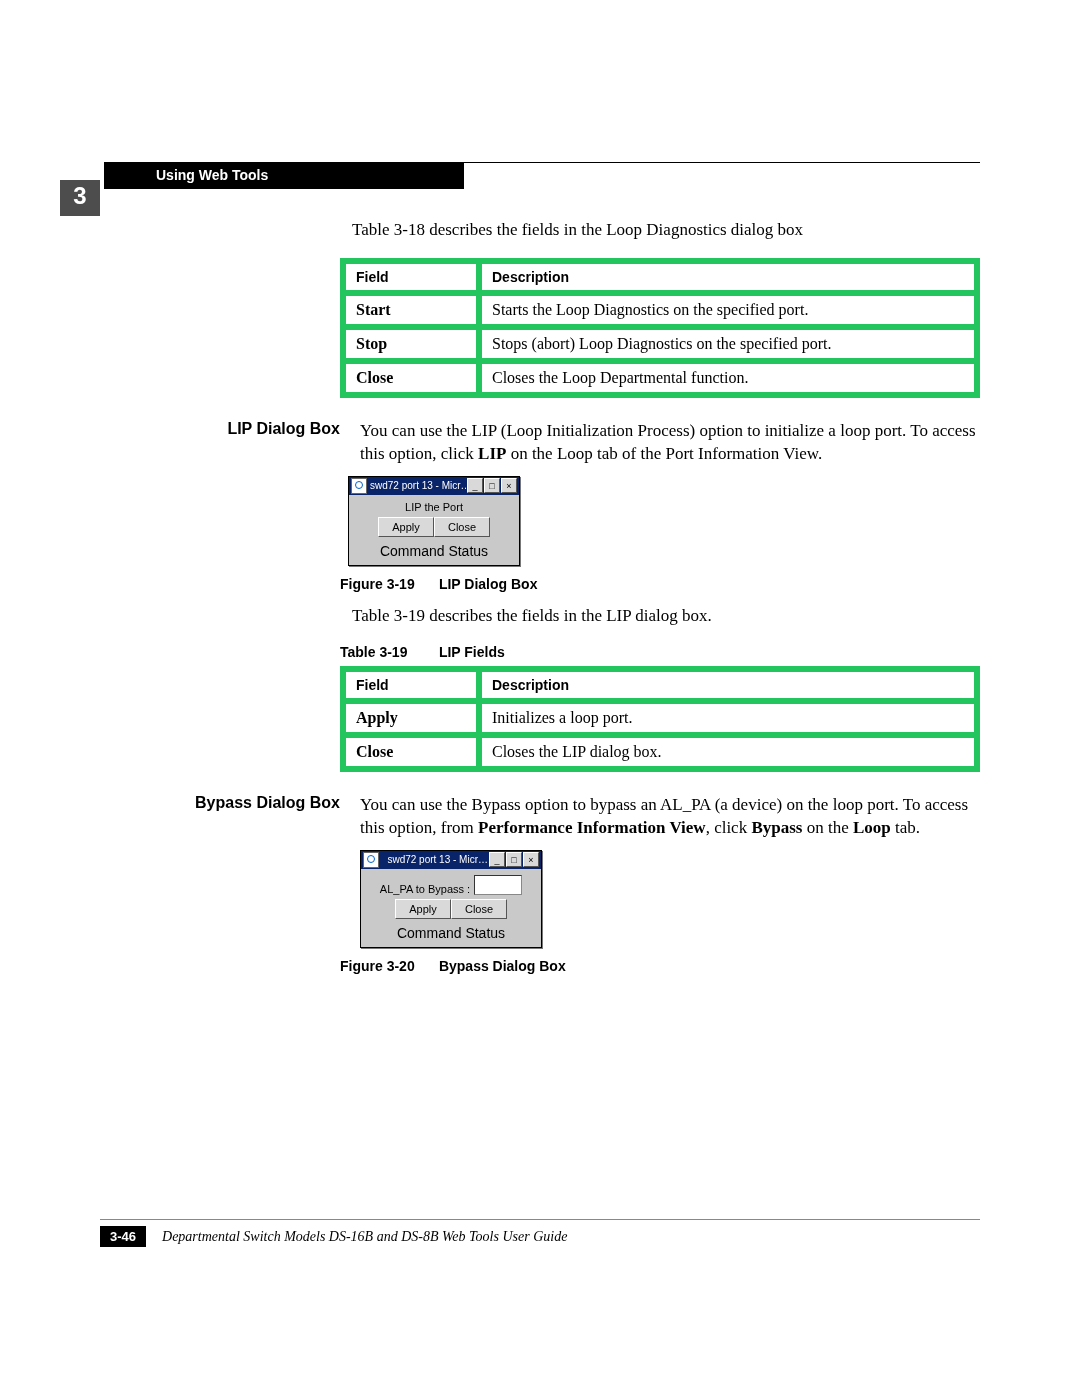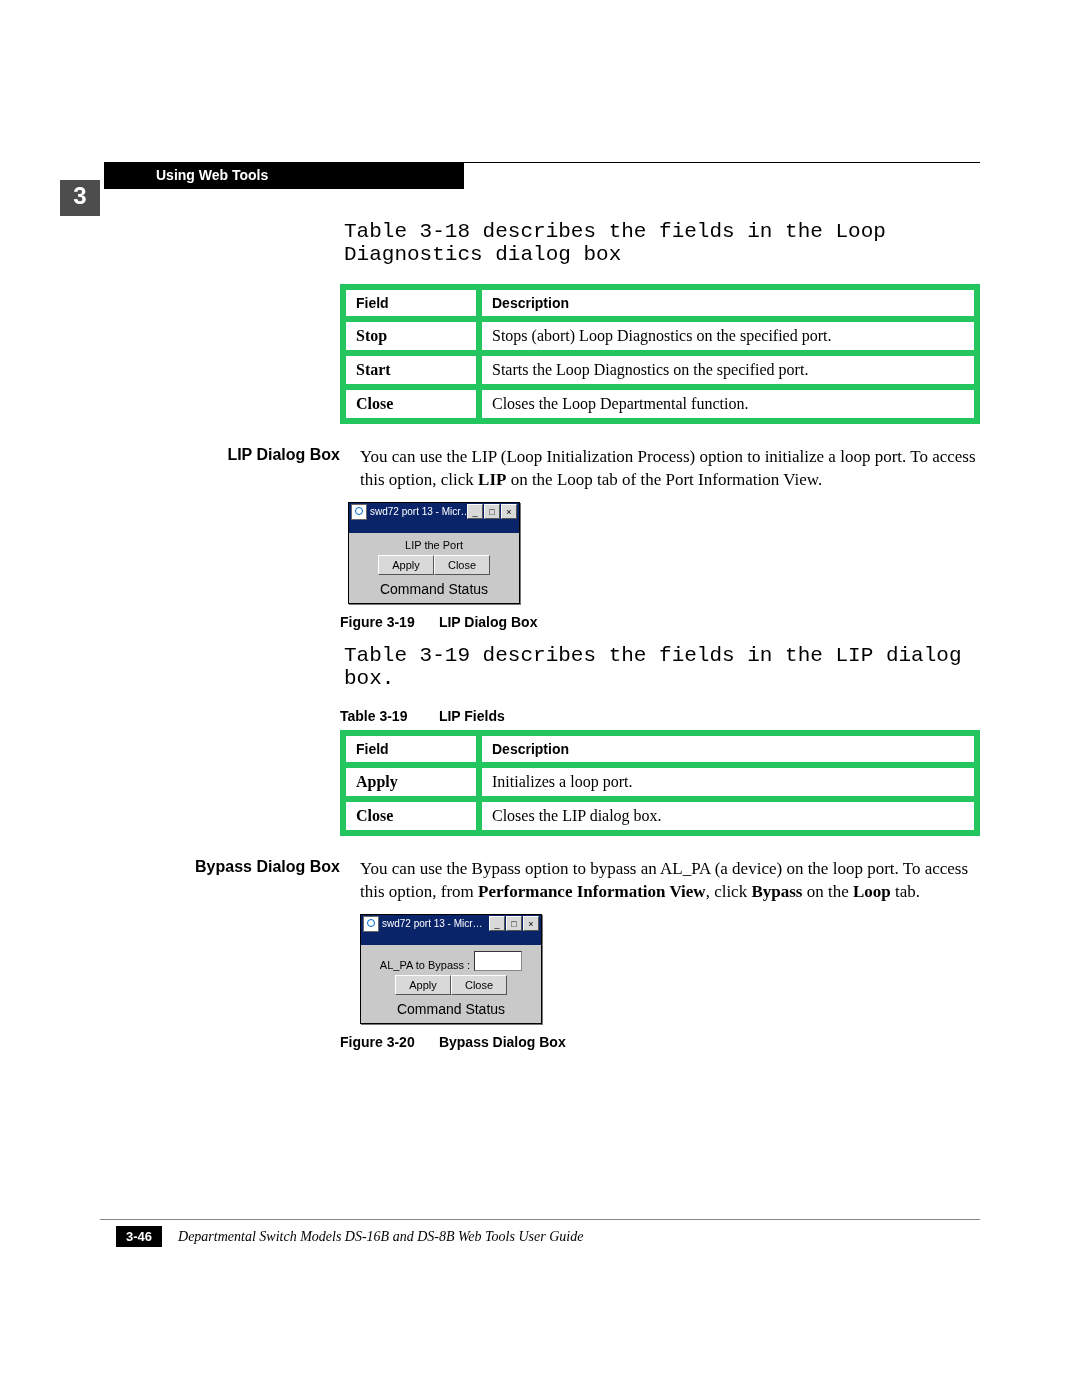--- a/index.html
+++ b/index.html
@@ -43,23 +43,22 @@
     font-weight: bold;
     font-size: 24px;
     text-align: center;
     padding: 2px 0 6px;
   }
   .content {
     margin-left: 280px;
     margin-top: 60px;
   }
   .intro {
-    font-size: 21px;
-    margin: 0 0 18px 4px;
-    font-family: Liberation Mono, monospace;
+    font-size: 17px;
+    margin: 0 0 18px 12px;
   }
   .caption {
     font-family: Arial, Helvetica, sans-serif;
     font-weight: bold;
     font-size: 14px;
     margin: 10px 0 6px 0;
   }
   .caption .capnum { display: inline-block; width: 95px; }
   table.doc {
     border-collapse: collapse;
@@ -110,21 +109,22 @@
     font-family: 'MS Sans Serif', Arial, sans-serif;
     font-size: 11px;
     box-shadow: 1px 1px 0 #777;
   }
   .dlg .titlebar {
     background: linear-gradient(#0a246a, #0a246a);
     color: #fff;
     display: flex;
     align-items: center;
     height: 18px;
-    padding: 0 2px 12px 2px;
+    padding: 0 2px 0 2px;
+    text-align: right;
   }
   .dlg .titlebar .ticon {
     width: 14px; height: 14px; background: #fff; border: 1px solid #666;
     margin-right: 3px; display: inline-block; position: relative;
   }
   .dlg .titlebar .ticon::before {
     content: ""; position: absolute; left: 3px; top: 2px; width: 6px; height: 6px;
     border: 1px solid #06c; border-radius: 50%;
   }
   .dlg .titlebar .ttext { flex: 1; font-size: 10px; white-space: nowrap; overflow: hidden; }
@@ -146,21 +146,21 @@
     background: #d9d9d9;
     border: 1px solid #fff; border-right-color: #555; border-bottom-color: #555;
   }
   .dlg .status { font-size: 14px; margin: 6px 0 4px; }
 
   .footer {
     position: absolute;
     left: 100px; right: 100px; bottom: 150px;
   }
   .foot-rule { border-top: 1px solid #888; margin-bottom: 6px; }
-  .foot-row { display: flex; align-items: center; gap: 16px; margin-left: 16px; }
+  .foot-row { display: flex; align-items: center; gap: 16px; }
   .pgnum {
     background: #000; color: #fff;
     font-family: Arial, Helvetica, sans-serif;
     font-weight: bold; font-size: 13px;
     padding: 3px 10px;
   }
   .foottext {
     font-style: italic; font-size: 14px;
     font-family: Georgia, 'Times New Roman', serif;
   }
@@ -177,26 +177,26 @@
 
     <p class="intro">Table 3-18 describes the fields in the Loop Diagnostics dialog box</p>
 
     <table class="doc">
       <tbody>
           <tr>
         <th>Field</th>
         <th>Description</th>
       </tr>
       <tr>
+        <td class="fieldcell">Start</td>
+        <td>Starts the Loop Diagnostics on the specified port.</td>
+      </tr>
+      <tr>
         <td class="fieldcell">Stop</td>
         <td>Stops (abort) Loop Diagnostics on the specified port.</td>
-      </tr>
-      <tr>
-        <td class="fieldcell">Start</td>
-        <td>Starts the Loop Diagnostics on the specified port.</td>
       </tr>
       <tr>
         <td class="fieldcell">Close</td>
         <td>Closes the Loop Departmental function.</td>
       </tr>
     </tbody>
       </table>
 
     <div class="section-row">
       <div class="section-label">LIP Dialog Box</div>

